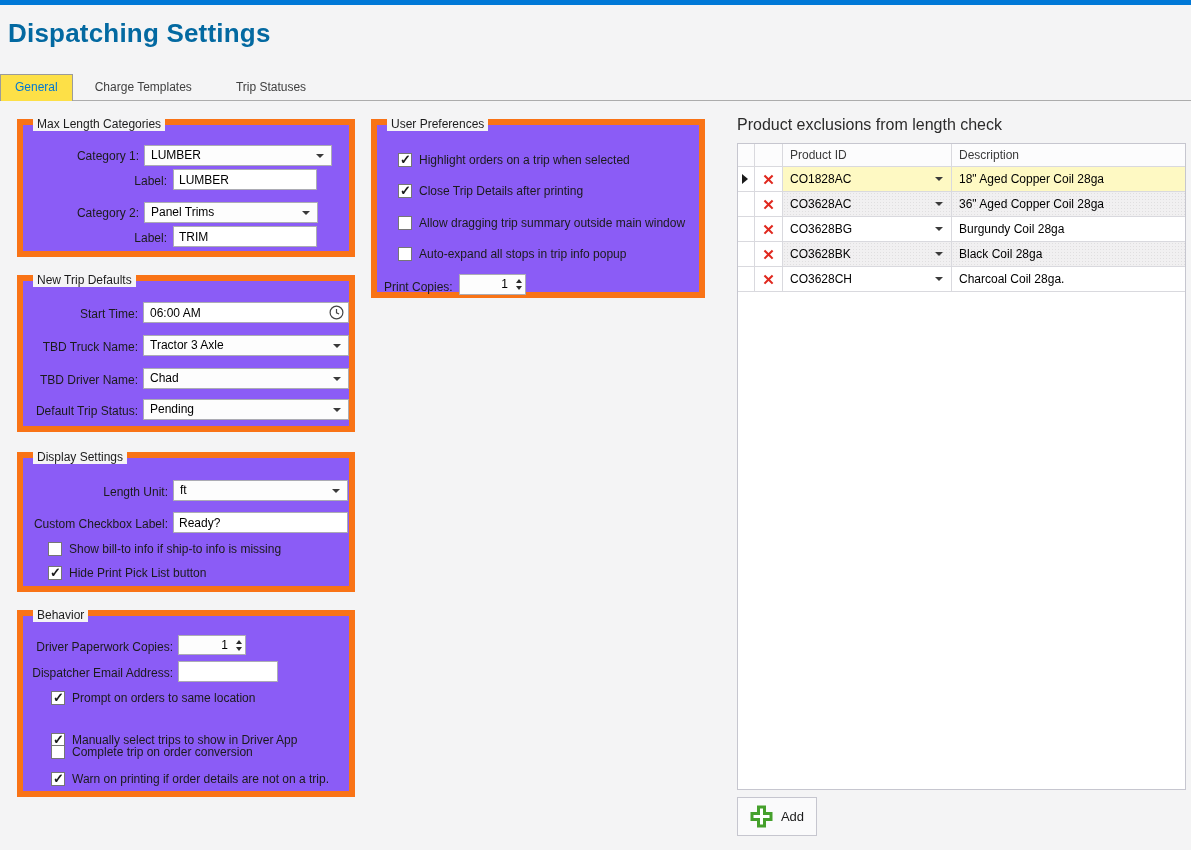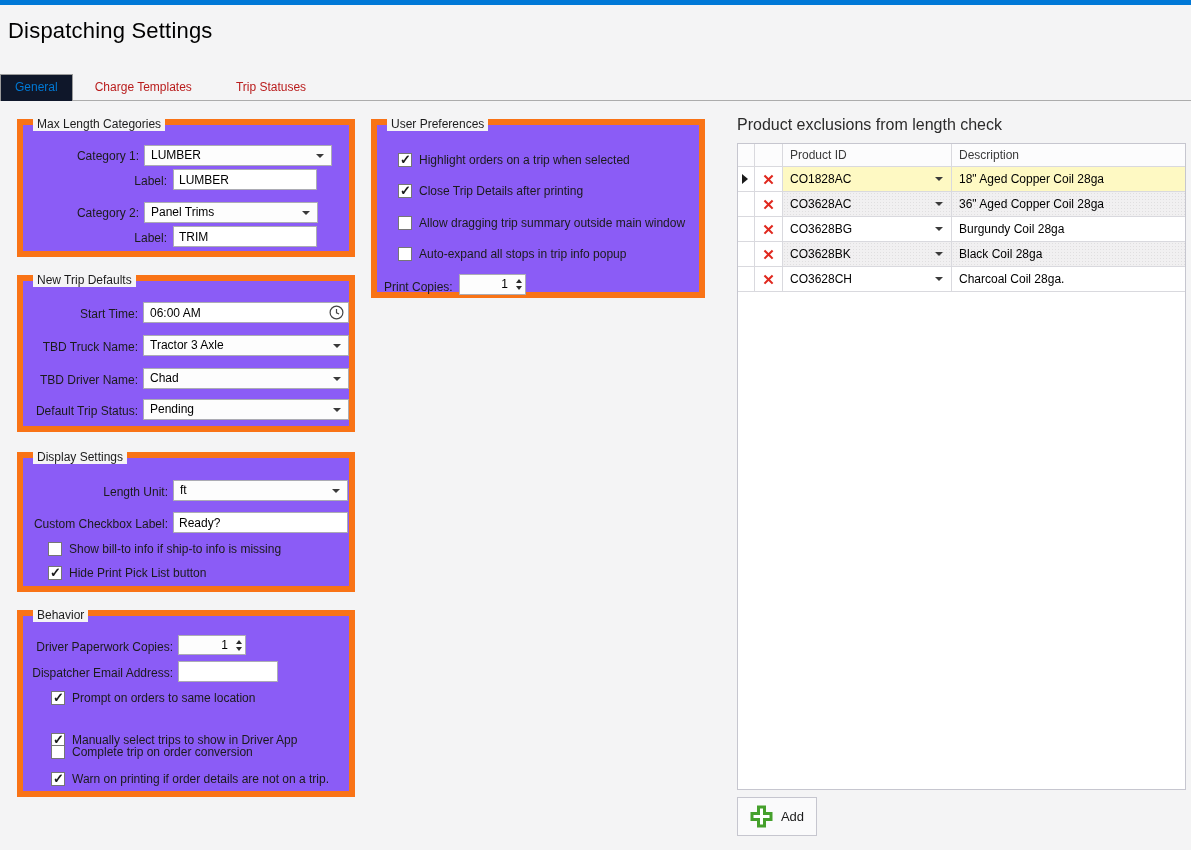--- a/index.html
+++ b/index.html
@@ -6,26 +6,26 @@
   html,body { width:1191px; height:850px; }
   body {
     position: relative;
     background: #F4F4F5;
     font-family: "Liberation Sans", sans-serif;
     font-size: 12px;
     color: #1b1b1b;
     overflow: hidden;
   }
   .topbar { position:absolute; left:0; top:0; width:1191px; height:5px; background:#0078D7; }
-  .page-title { position:absolute; left:8px; top:18px; font-size:22px; font-weight:400; color:#000000; letter-spacing:0.2px; }
+  .page-title { position:absolute; left:8px; top:18px; font-size:26px; font-weight:700; color:#0369a1; letter-spacing:0.2px; }
 
   
   .tabstrip { position:absolute; left:0; top:76px; width:1191px; height:25px; display:flex; align-items:flex-end; border-bottom:1px solid #ACACAC; }
-  .tab { padding:5px 22px 6px; color:#b91c1c; cursor:default; }
-  .tab.active { border:1px solid #9B9B9B; border-bottom:none; background:#0f172a; margin-bottom:-1px; padding:5px 14px 7px; color:#0078D4; }
+  .tab { padding:5px 22px 6px; color:#404040; cursor:default; }
+  .tab.active { border:1px solid #9B9B9B; border-bottom:none; background:#fde047; margin-bottom:-1px; padding:5px 14px 7px; color:#0078D4; }
 
   
   .group { position:absolute; border:6px solid #f97316; background:#8b5cf6; }
   .group-title { position:absolute; top:-8px; left:10px; background:#F4F4F5; padding:0 4px; color:#1b1b1b; }
   .lbl { position:absolute; text-align:right; color:#1b1b1b; line-height:20px; }
 
   .inputbox, .combo, .spin {
     position:absolute; background:#FDFDFD; border:1px solid #ACACB4; height:21px;
   }
   input.txt {

